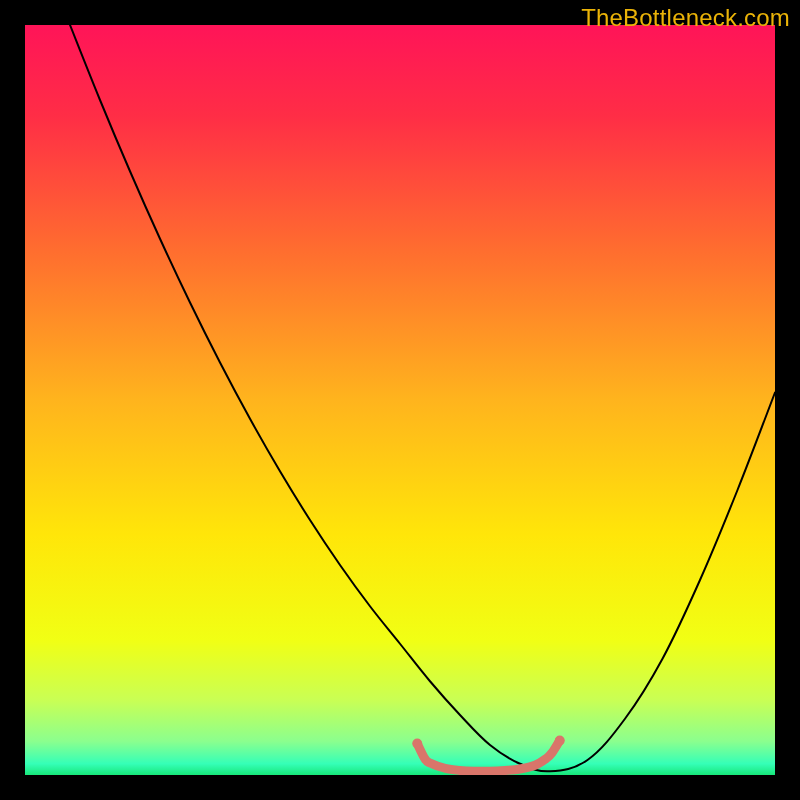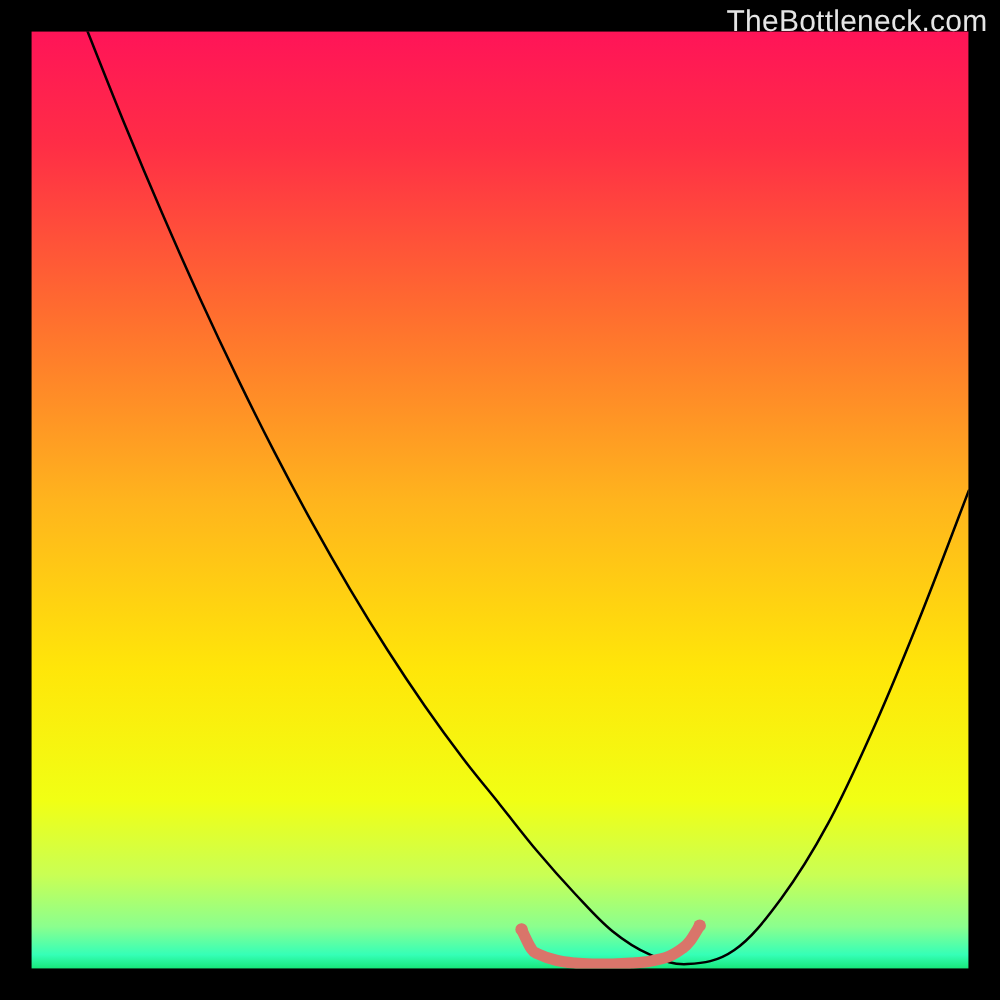--- a/index.html
+++ b/index.html
@@ -20,21 +20,21 @@
     left: 25px;
     top: 25px;
     width: 750px;
     height: 750px;
     overflow: hidden;
   }
   .watermark {
     position: absolute;
     top: 4px;
     right: 10px;
-    color: #e5e5e5;
+    color: #eab308;
     font-size: 24px;
     font-weight: 500;
     letter-spacing: 0.2px;
     z-index: 10;
   }
   svg {
     display: block;
   }
 </style>
 </head>

